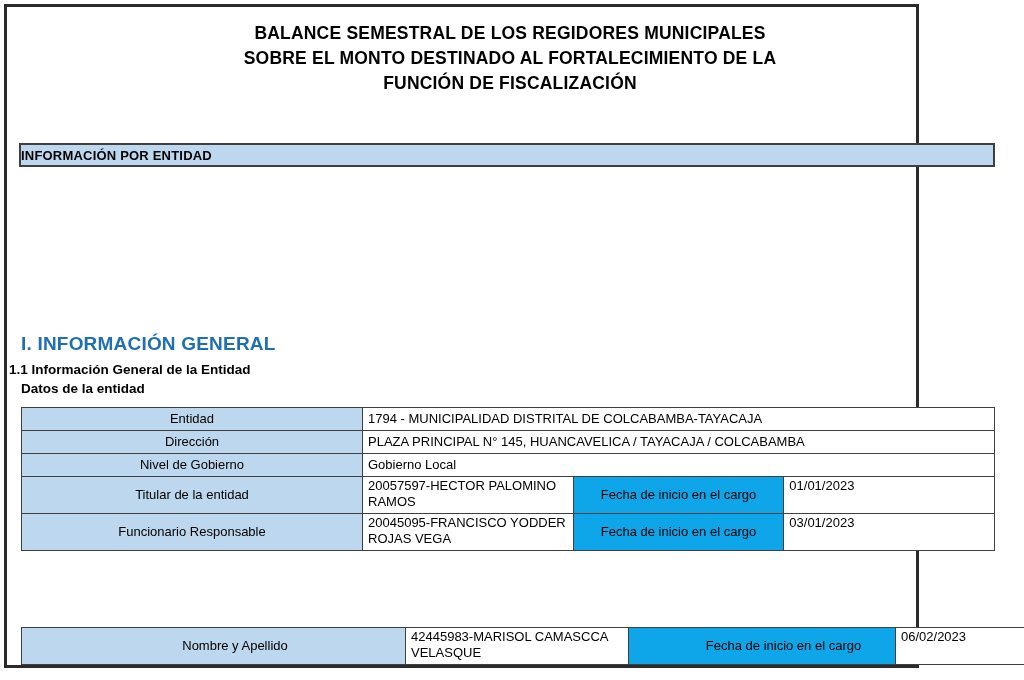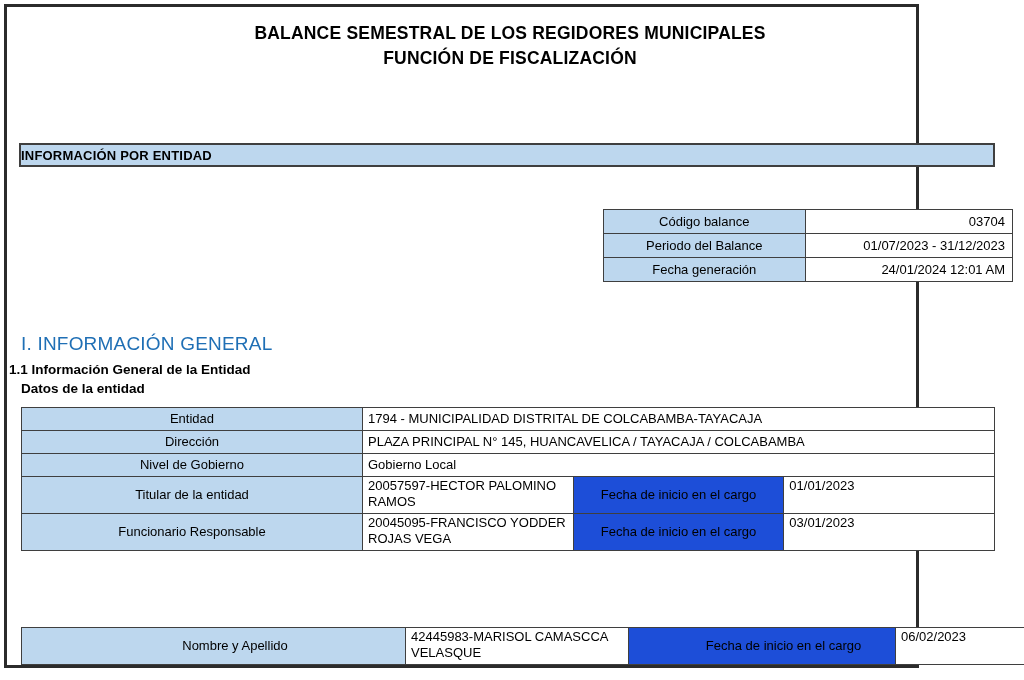--- a/index.html
+++ b/index.html
@@ -107,21 +107,21 @@
   }
   #code-table td.lbl { width: 193px; }
   #code-table td.val-right { width: 197px; padding-right: 7px; }
 
   
   #sec-heading {
     position: absolute;
     left: 14px;
     top: 326px;
     font-size: 19px;
-    font-weight: normal;
+    font-weight: bold;
     color: #1f6fb5;
     letter-spacing: 0.2px;
   }
   #sub-heading {
     position: absolute;
     left: 2px;
     top: 355px;
     font-size: 13.5px;
     font-weight: bold;
   }
@@ -150,21 +150,21 @@
   #entity-table td.lbl { width: 330px; }
   #entity-table td.c2 { width: 212px; }
   #entity-table td.c3 { width: 213px; }
   #entity-table td.c4 { width: 213px; }
   #entity-table tr.short td { height: 20px; vertical-align: middle; }
   #entity-table tr.tall td { height: 34px; }
   #entity-table tr.tall td.lbl,
   #entity-table tr.tall td.mid-lbl { vertical-align: middle; }
 
   td.mid-lbl {
-    background: #1d4ed8;
+    background: #0ea5e9;
     text-align: center;
     vertical-align: middle;
   }
 
   
   #registro-table {
     position: absolute;
     left: 14px;
     top: 620px;
     width: 974px;
@@ -178,43 +178,28 @@
   #registro-table tr td.mid-lbl { vertical-align: middle; padding-left: 48px; }
 </style>
 </head>
 <body>
 
 <div id="page">
  <div id="page-inner">
 
   <div id="title-block">
     <div class="doc-title">BALANCE SEMESTRAL DE LOS REGIDORES MUNICIPALES</div>
+    <div class="doc-title">SOBRE EL MONTO DESTINADO AL FORTALECIMIENTO DE LA</div>
     <div class="doc-title">FUNCIÓN DE FISCALIZACIÓN</div>
   </div>
 
   <div id="banner">
     <span class="banner-text">INFORMACIÓN POR ENTIDAD</span>
   </div>
 
-  <table id="code-table" class="doc-tbl">
-    <tbody>
-      <tr>
-        <td class="lbl">Código balance</td>
-        <td class="val-right">03704</td>
-      </tr>
-      <tr>
-        <td class="lbl">Periodo del Balance</td>
-        <td class="val-right">01/07/2023 - 31/12/2023</td>
-      </tr>
-      <tr>
-        <td class="lbl">Fecha generación</td>
-        <td class="val-right">24/01/2024 12:01 AM</td>
-      </tr>
-    </tbody>
-  </table>
 
   <div id="sec-heading">I. INFORMACIÓN GENERAL</div>
   <div id="sub-heading">1.1 Información General de la Entidad</div>
   <div id="datos-entidad-label">Datos de la entidad</div>
 
   <table id="entity-table" class="doc-tbl">
     <tbody>
       <tr class="short">
         <td class="lbl">Entidad</td>
         <td class="val" colspan="3">1794 - MUNICIPALIDAD DISTRITAL DE COLCABAMBA-TAYACAJA</td>

